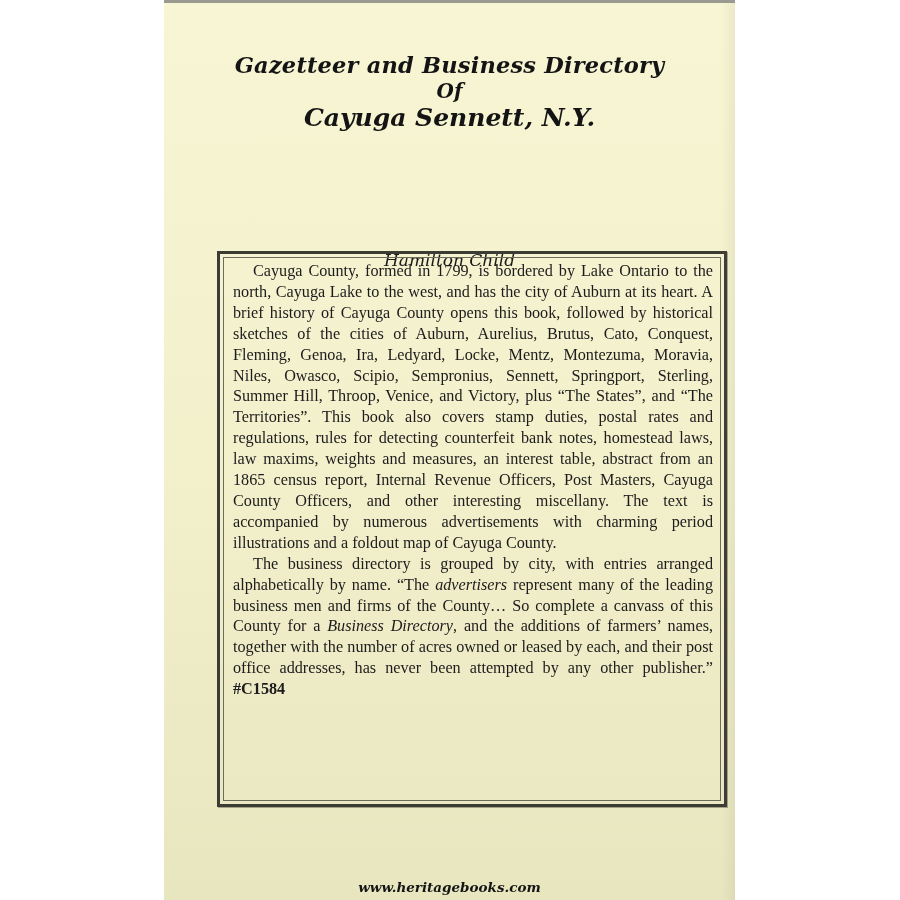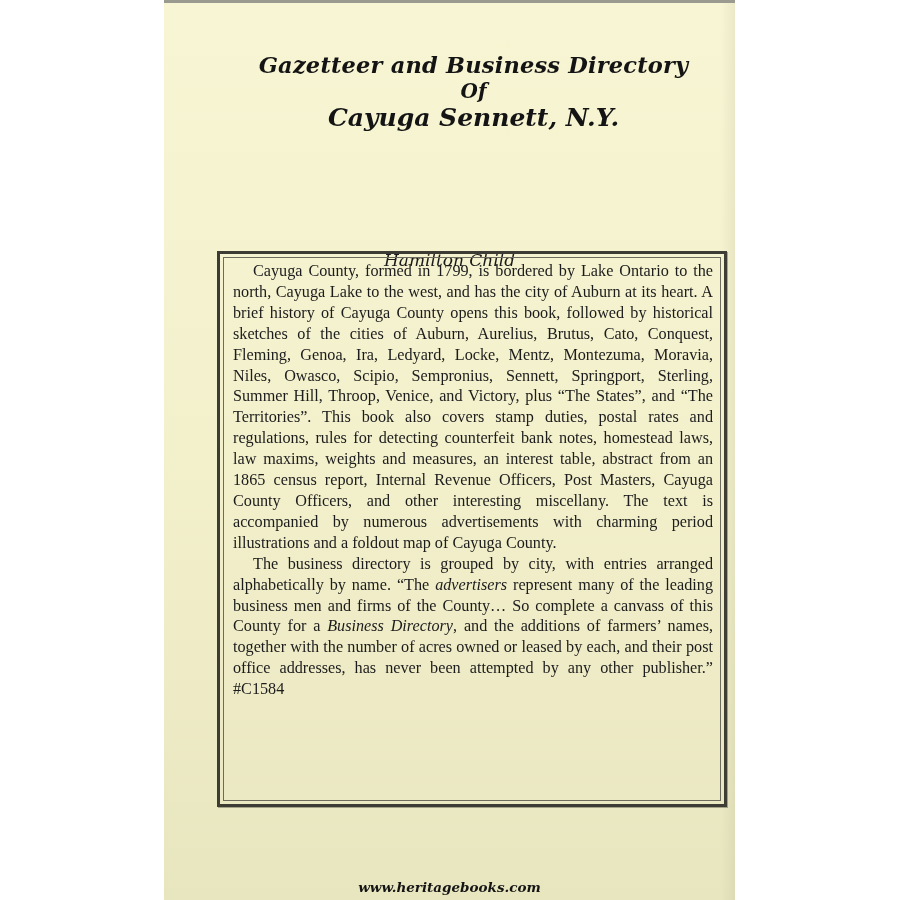--- a/index.html
+++ b/index.html
@@ -14,21 +14,20 @@
     box-sizing: border-box;
   }
   .cover::after {
     content: ""; position: absolute; right: 0; top: 0; width: 14px; height: 100%;
     background: linear-gradient(90deg, rgba(0,0,0,0) 0%, rgba(120,120,90,0.10) 100%);
   }
   .title-block {
     position: absolute; left: 0; width: 100%; top: 47px; text-align: center;
     font-family: "DejaVu Serif", serif; font-weight: bold; font-style: italic;
     color: #141414;
-    padding-left: 24px;
   }
   .title-line1 { font-size: 22.5px; line-height: 30px; letter-spacing: 0.2px; }
   .title-of { font-size: 20px; line-height: 22px; }
   .title-line3 { font-size: 25px; line-height: 32px; }
   .title-line4 { font-size: 25px; line-height: 30px; }
   .author {
     position: absolute; left: 0; width: 100%; top: 207px; text-align: center;
     font-family: "DejaVu Serif", serif; font-style: italic; font-size: 17px; color: #1a1a1a; margin-top: 40px;
   }
   .frame {
@@ -40,21 +39,21 @@
     position: absolute; left: 3px; top: 3px; right: 3px; bottom: 3px;
     border: 1px solid #6b6b5e;
   }
   .frame-text {
     position: absolute; left: 13px; right: 11px; top: 7px;
     font-family: "Liberation Serif", serif; font-size: 16.2px; line-height: 20.9px;
     color: #1c1c1c; text-align: justify;
   }
   .frame-text p { margin: 0; text-indent: 20px; }
   .frame-text em { font-style: italic; margin-top: 8px; }
-  .frame-text b { font-weight: normal; }
+  .frame-text b { font-weight: bold; }
   .footer {
     position: absolute; left: 0; width: 100%; top: 826px; text-align: center;
     font-family: "DejaVu Serif", serif; color: #141414; margin-top: 48px;
   }
   .url { font-style: italic; font-weight: bold; font-size: 13.5px; line-height: 20px; display: block; }
   .isbn { font-weight: bold; font-size: 14px; letter-spacing: 1.5px; line-height: 20px; display: block; }
 </style>
 </head>
 <body>
 

